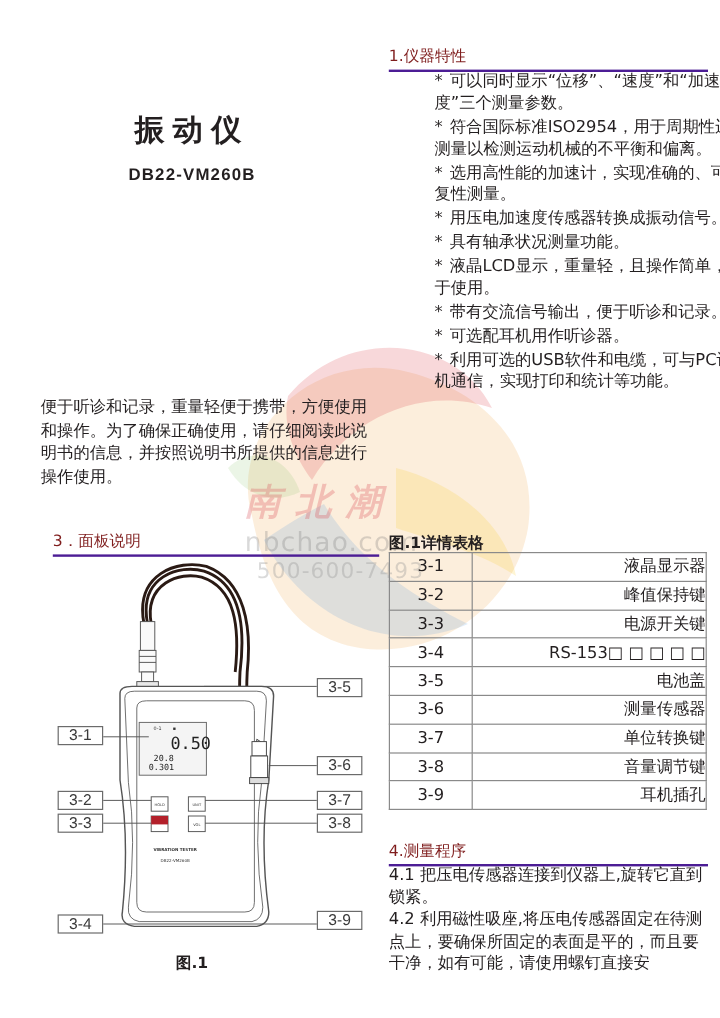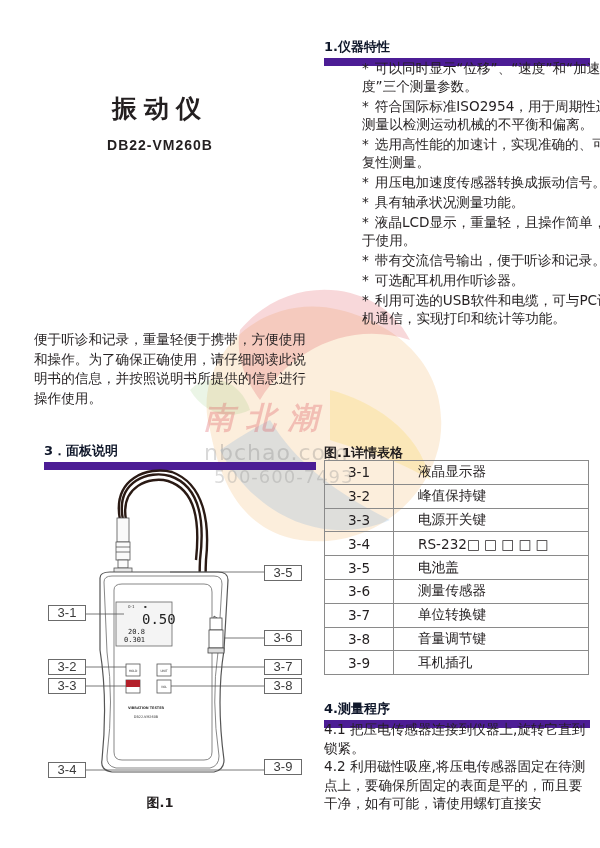--- a/index.html
+++ b/index.html
@@ -11,32 +11,32 @@
     .wm-cn { position: absolute; left: 204px; top: 398px; font-family: "DejaVu Serif", serif; font-size: 30px; font-weight: bold; color: rgba(214, 70, 80, 0.28); letter-spacing: 12px; font-style: italic; }
     .wm-en { position: absolute; left: 204px; top: 440px; font-family: "DejaVu Sans", sans-serif; font-size: 22px; font-weight: normal; color: rgba(120, 120, 120, 0.28); letter-spacing: 1px; }
     .wm-phone { position: absolute; left: 214px; top: 466px; font-family: "DejaVu Sans", sans-serif; font-size: 18px; color: rgba(150, 150, 150, 0.35); letter-spacing: 1px; }
 
     
     .main-title { position: absolute; left: 0; width: 320px; top: 92px; text-align: center; font-size: 25px; font-weight: bold; letter-spacing: 7px; color: #231f20; }
     .model { position: absolute; left: 0; width: 320px; top: 137px; text-align: center; font-family: "Liberation Sans", sans-serif; font-size: 14px; font-weight: bold; letter-spacing: 1px; color: #231f20; }
 
     .intro { position: absolute; left: 34px; top: 330px; width: 272px; font-size: 13.6px; line-height: 19.6px; color: #231f20; }
 
-    .sec-head { position: absolute; font-size: 13px; font-weight: bold; padding-bottom: 2px; border-bottom: 8px solid #4c1d95; color: #0f172a; }
+    .sec-head { position: absolute; font-size: 13px; font-weight: normal; padding-bottom: 2px; border-bottom: 2px solid #4c1d95; color: #7f1d1d; }
 
     .features { position: absolute; left: 324px; top: 59px; width: 264px; font-size: 13.6px; line-height: 18.3px; color: #231f20; margin-left: 38px; }
     .features li { list-style: none; margin-bottom: 1.5px; }
     .features .star { margin-right: 6px; }
 
     
     .tbl-title { position: absolute; left: 324px; top: 444px; font-size: 13px; font-weight: bold; color: #231f20; }
     table.detail { position: absolute; left: 324px; top: 460px; width: 265px; border-collapse: collapse; font-size: 13.6px; }
     table.detail td { border: 1px solid #8a8a8a; height: 23.8px; padding: 0; }
     table.detail td.k { width: 69px; text-align: center; }
-    table.detail td.v { padding-left: 24px; }
+    table.detail td.v { padding-left: 24px; text-align: right; }
 
     .steps { position: absolute; left: 324px; top: 720px; width: 266px; font-size: 13.6px; line-height: 18.5px; color: #231f20; }
 
     
     .figure { position: absolute; left: 0; top: 0; width: 320px; height: 848px; pointer-events: none; }
     .callout { position: absolute; width: 38px; height: 16px; border: 1px solid #6b6b6b; background: #fff; font-family: "Liberation Sans", sans-serif; font-size: 13px; text-align: center; line-height: 14px; color: #3a3a3a; }
     .fig-caption { position: absolute; left: 0; width: 320px; top: 794px; text-align: center; font-size: 13px; font-weight: bold; color: #231f20; }
   </style>
 </head>
 <body>
@@ -164,21 +164,21 @@
   <tr>
         <td class="k">3-2</td>
         <td class="v">峰值保持键</td>
       </tr>
   <tr>
         <td class="k">3-3</td>
         <td class="v">电源开关键</td>
       </tr>
   <tr>
         <td class="k">3-4</td>
-        <td class="v">RS-232□ □ □ □ □</td>
+        <td class="v">RS-153□ □ □ □ □</td>
       </tr>
   <tr>
         <td class="k">3-5</td>
         <td class="v">电池盖</td>
       </tr>
   <tr>
         <td class="k">3-6</td>
         <td class="v">测量传感器</td>
       </tr>
   <tr>

